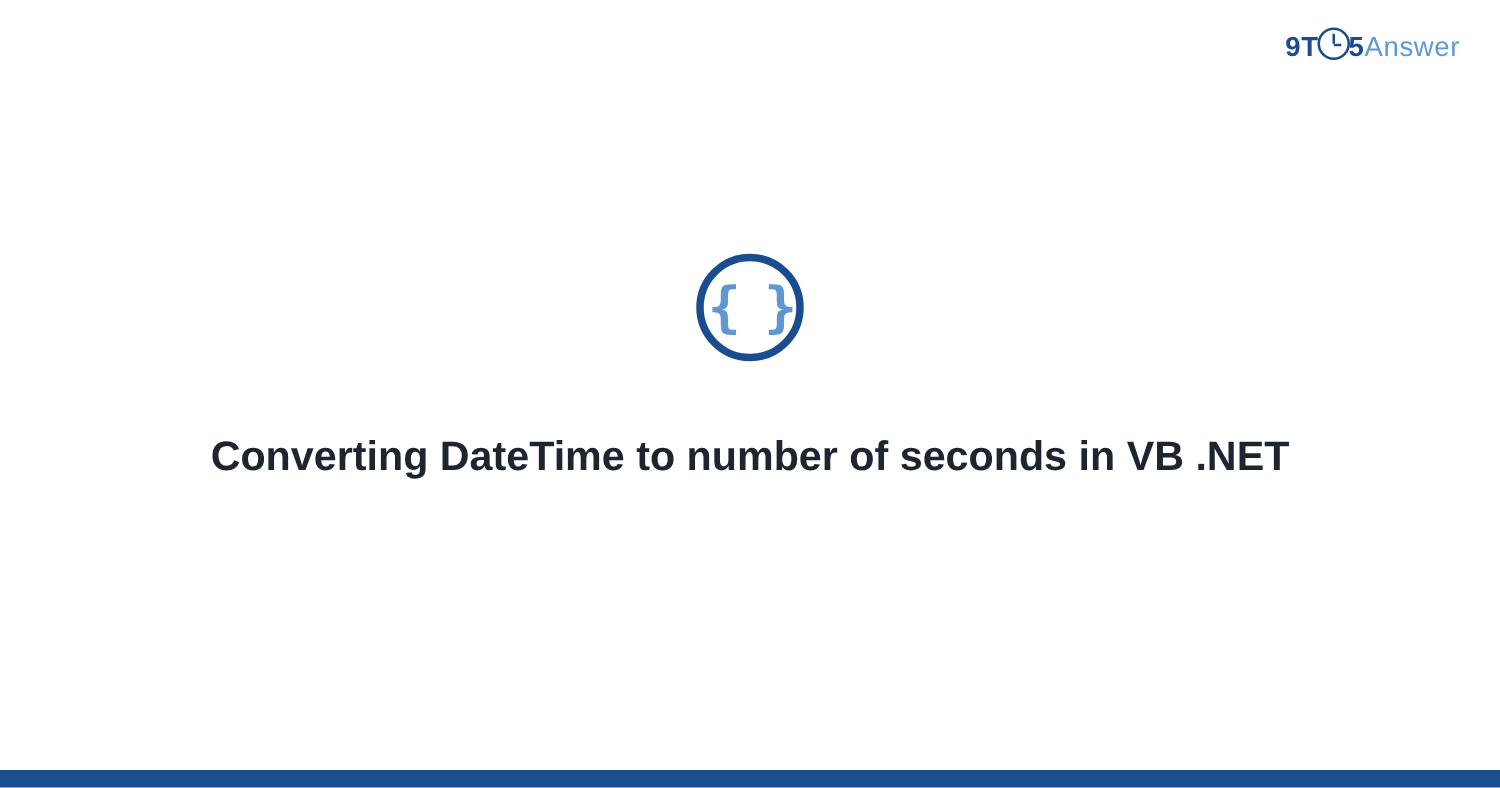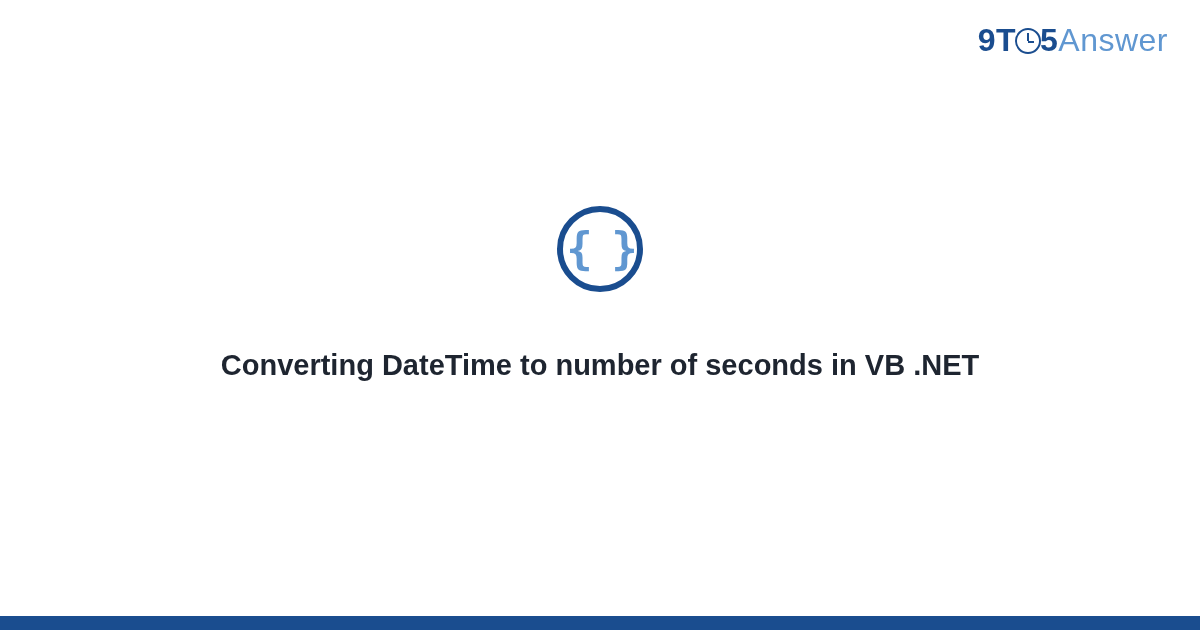--- a/index.html
+++ b/index.html
@@ -8,21 +8,21 @@
       height: 630px;
       background: #ffffff;
       font-family: -apple-system, BlinkMacSystemFont, "Segoe UI", Helvetica, Arial, sans-serif;
       position: relative;
       overflow: hidden;
     }
     .logo {
       position: absolute;
       top: 22px;
       right: 32px;
-      font-size: 32px;
+      font-size: 22px;
       font-weight: 400;
       letter-spacing: 0.5px;
     }
     .logo .nine { color: #1a4d8f; font-weight: 600; }
     .logo .t { color: #1a4d8f; font-weight: 600; }
     .logo .clock {
       display: inline-flex;
       align-items: center;
       justify-content: center;
       width: 26px;
@@ -74,21 +74,21 @@
       margin-bottom: 55px;
     }
     .braces {
       font-size: 44px;
       font-weight: 700;
       color: #6097d1;
       letter-spacing: -4px;
       font-family: Consolas, Monaco, monospace;
     }
     .title {
-      font-size: 29px;
+      font-size: 33px;
       font-weight: 700;
       color: #1e2530;
       text-align: left;
       line-height: 1.3;
       max-width: 950px;
     }
     .footer-bar {
       position: absolute;
       bottom: 0;
       left: 0;

